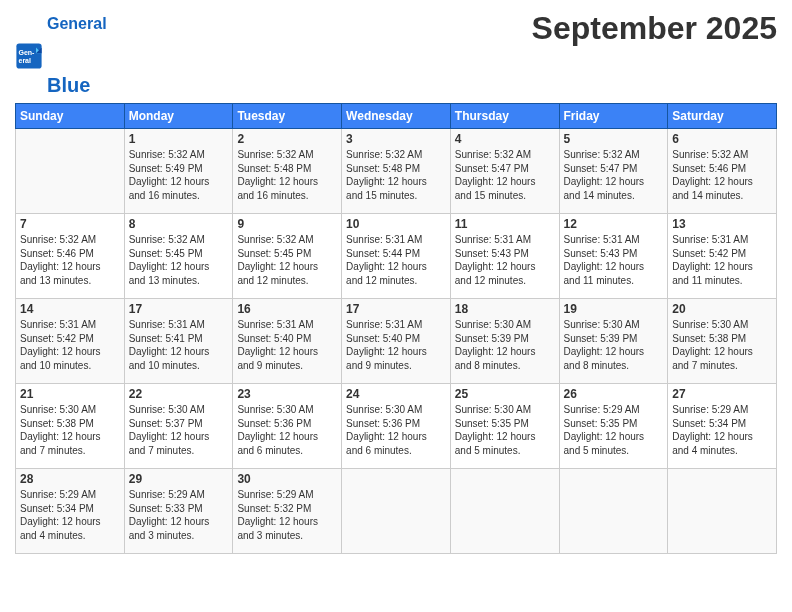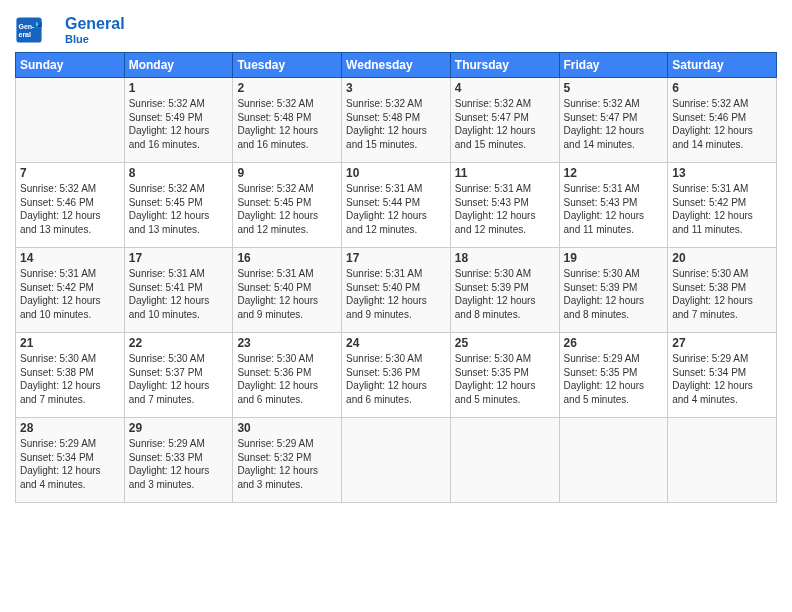--- a/index.html
+++ b/index.html
@@ -12,21 +12,21 @@
     }
     .header-area {
       display: flex;
       justify-content: space-between;
       align-items: flex-start;
       margin-bottom: 6px;
     }
     .logo {
       display: flex;
       align-items: center;
-      gap: 22px;
+      gap: 4px;
       margin-top: 4px;
     }
     .logo-icon {
       width: 28px;
       height: 28px;
     }
     .title-area {
       text-align: right;
     }
     .month-title {
@@ -93,24 +93,25 @@
   <div class="logo">
     <svg class="logo-icon" viewBox="0 0 40 40">
       <rect x="2" y="2" width="36" height="36" rx="4" fill="#1565c0"></rect>
       <text x="5" y="18" font-size="10" fill="white" font-weight="bold" font-family="Arial">Gen-</text>
       <text x="5" y="30" font-size="10" fill="white" font-weight="bold" font-family="Arial">eral</text>
       <polygon points="30,8 38,16 30,16" fill="#4fc3f7"></polygon>
       <polygon points="30,16 38,16 38,8" fill="#0d47a1"></polygon>
     </svg>
     <div style="line-height:1.2;">
       <div style="font-size:16px;font-weight:bold;color:#1565c0;">General</div>
-      <div style="font-size:11px;font-weight:bold;color:#1565c0;">Blue</div>
+      <div style="font-size:20px;font-weight:bold;color:#1565c0;margin-top:40px;">Blue</div>
     </div>
   </div>
   <div class="title-area">
+    <div class="month-title">September 2025</div>
   </div>
 </div>
 
 <table class="calendar-table">
   <thead>
     <tr>
     <th>Sunday</th>
         <th>Monday</th>
         <th>Tuesday</th>
         <th>Wednesday</th>

